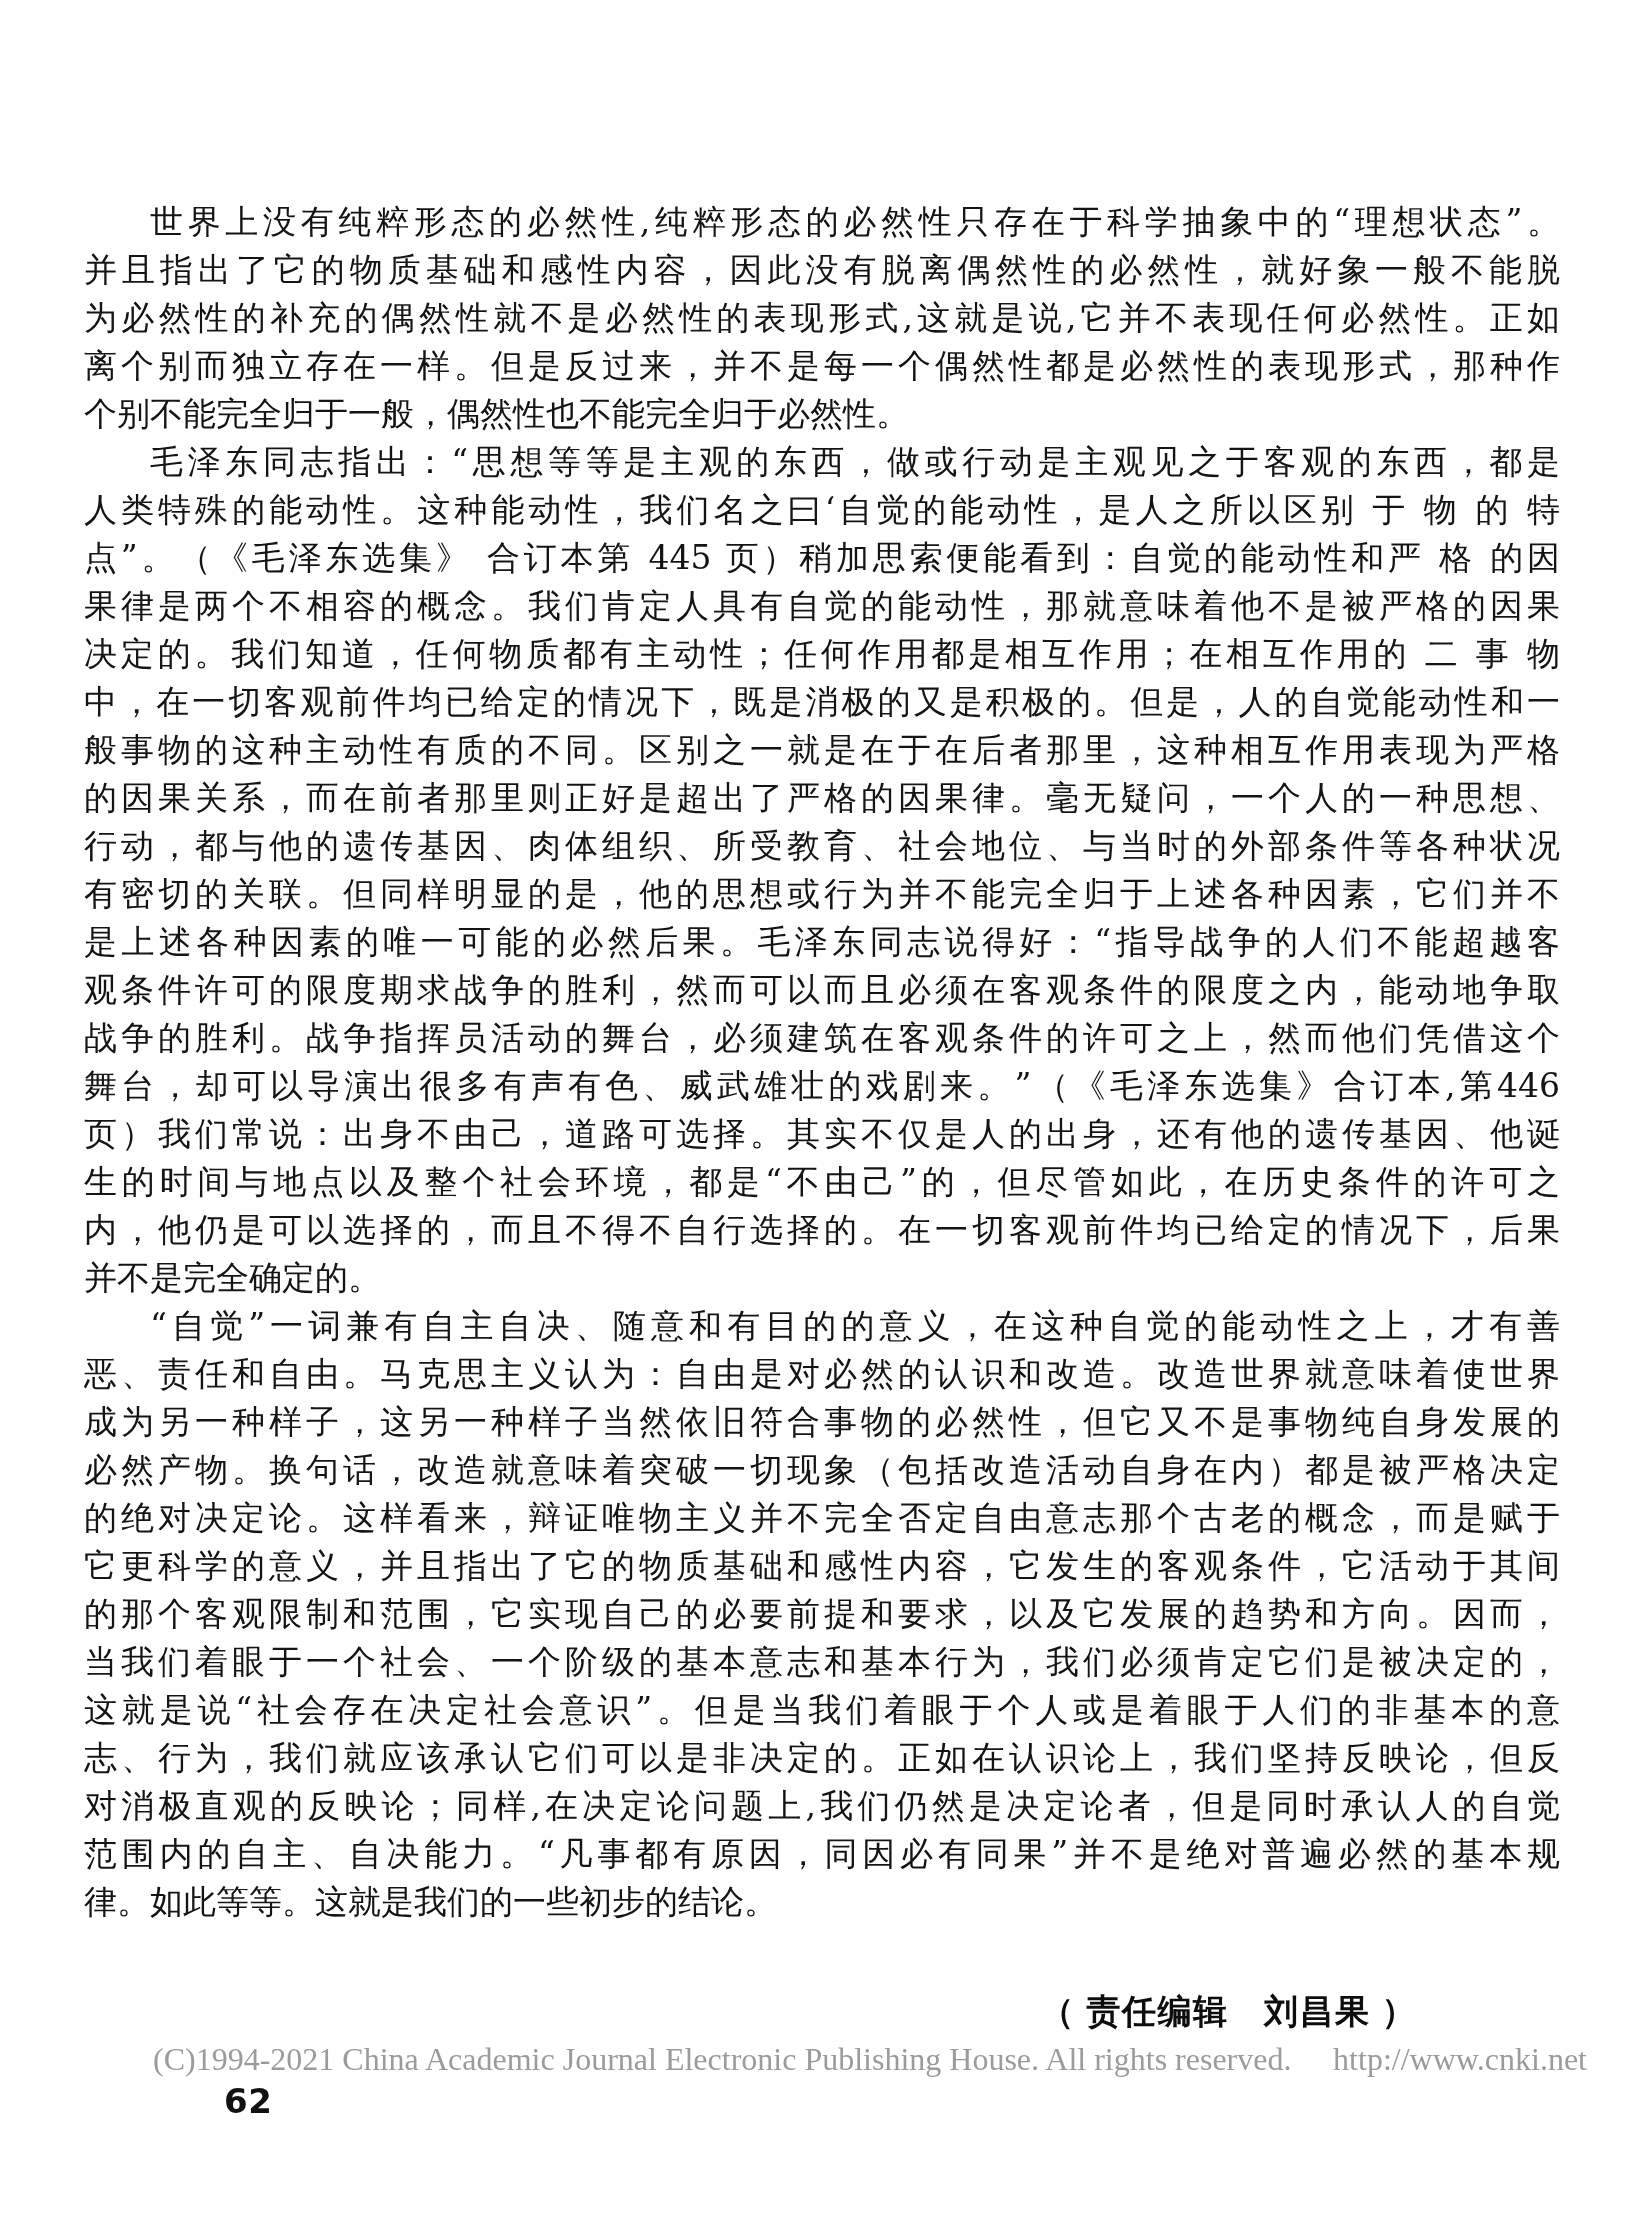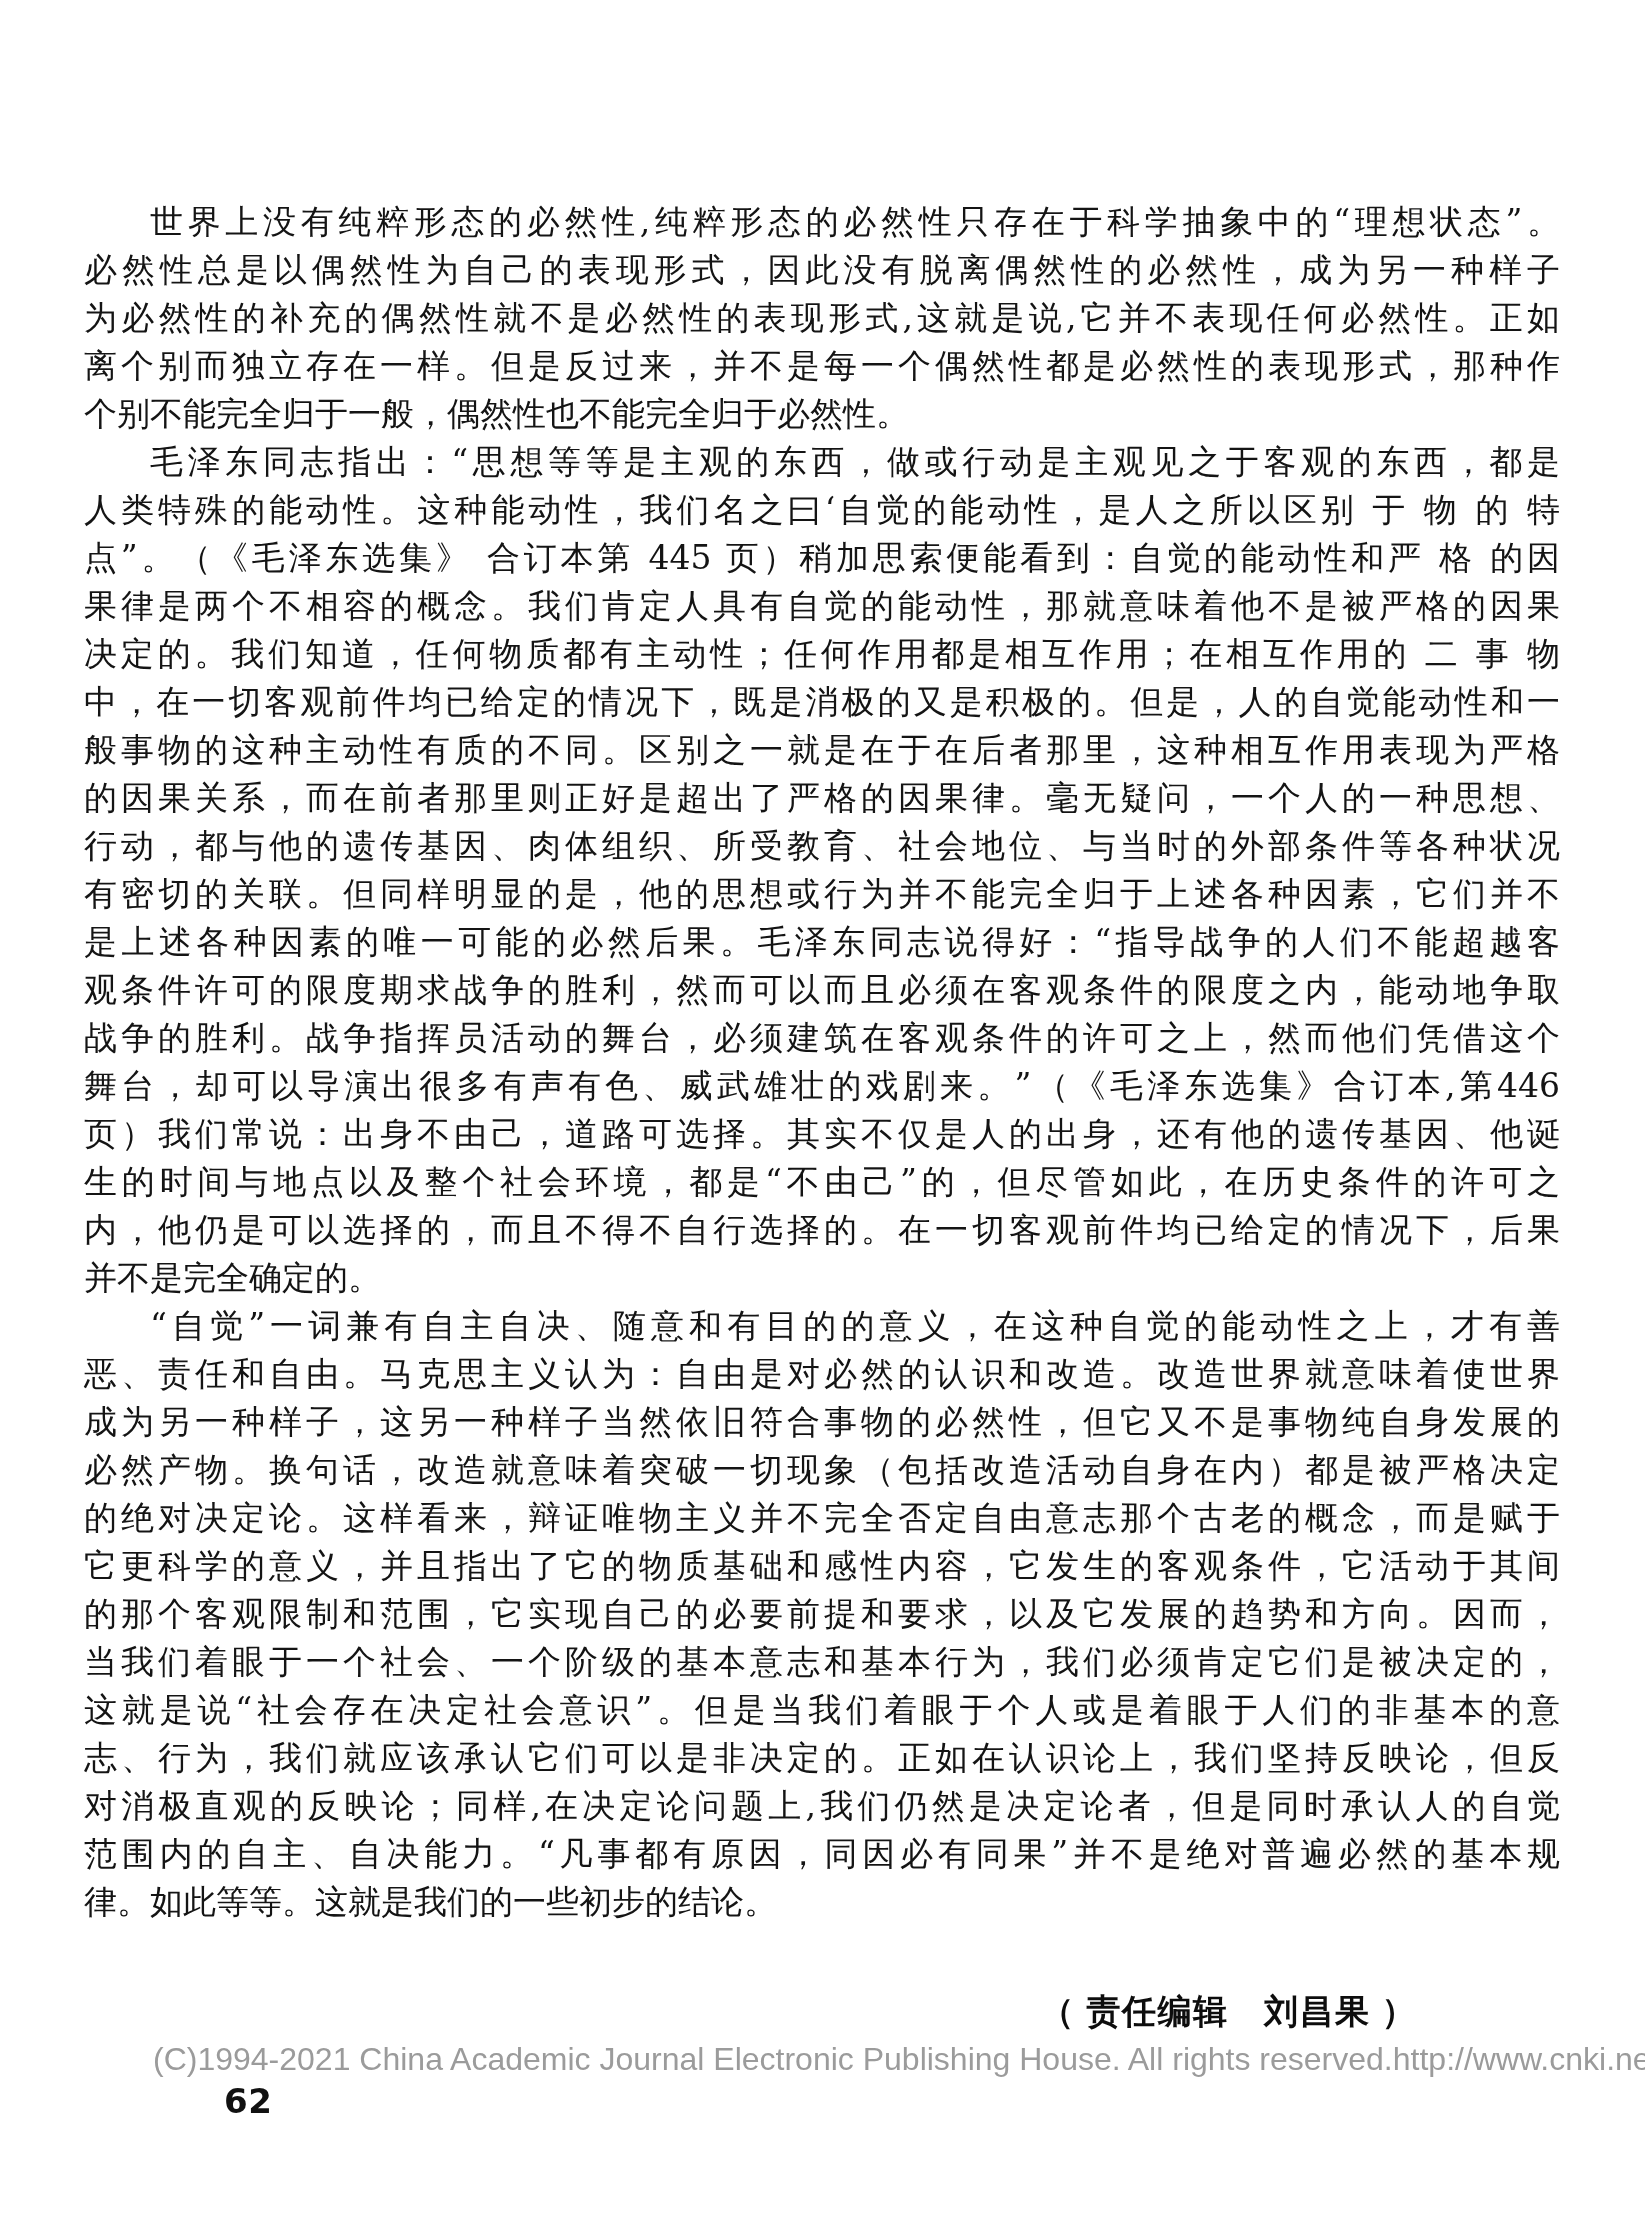--- a/index.html
+++ b/index.html
@@ -51,21 +51,21 @@
     font-family: Liberation Sans, sans-serif;
   }
   #copyright-bar {
     position: absolute;
     left: 153px;
     right: 58px;
     top: 2041px;
     display: flex;
     justify-content: space-between;
     align-items: flex-end;
-    font-family: Liberation Sans, sans-serif;
+    font-family: Liberation Serif, serif;
     font-size: 32px;
     color: #9b9b9b;
     white-space: nowrap;
   }
   #page-number {
     position: absolute;
     left: 224px;
     top: 2081px;
     font-size: 34px;
     font-weight: bold;
@@ -75,21 +75,21 @@
   }
 </style>
 </head>
 <body>
 
 <div id="page" style="background: rgb(255, 255, 255);">
 
   <div id="article-body" style="color: rgb(20, 20, 20);">
 
   <div class="line first">世界上没有纯粹形态的必然性,纯粹形态的必然性只存在于科学抽象中的“理想状态”。</div>
-      <div class="line">必然性总是以偶然性为自己的表现形式，因此没有脱离偶然性的必然性，成为另一种样子</div>
+      <div class="line">并且指出了它的物质基础和感性内容，因此没有脱离偶然性的必然性，就好象一般不能脱</div>
       <div class="line">为必然性的补充的偶然性就不是必然性的表现形式,这就是说,它并不表现任何必然性。正如</div>
       <div class="line">离个别而独立存在一样。但是反过来，并不是每一个偶然性都是必然性的表现形式，那种作</div>
       <div class="line para-end">个别不能完全归于一般，偶然性也不能完全归于必然性。</div>
       <div class="line first">毛泽东同志指出：“思想等等是主观的东西，做或行动是主观见之于客观的东西，都是</div>
       <div class="line">人类特殊的能动性。这种能动性，我们名之曰‘自觉的能动性，是人之所以区别 于 物 的 特</div>
       <div class="line">点”。（《毛泽东选集》 合订本第 445 页）稍加思索便能看到：自觉的能动性和严 格 的因</div>
       <div class="line">果律是两个不相容的概念。我们肯定人具有自觉的能动性，那就意味着他不是被严格的因果</div>
       <div class="line">决定的。我们知道，任何物质都有主动性；任何作用都是相互作用；在相互作用的 二 事 物</div>
       <div class="line">中，在一切客观前件均已给定的情况下，既是消极的又是积极的。但是，人的自觉能动性和一</div>
       <div class="line">般事物的这种主动性有质的不同。区别之一就是在于在后者那里，这种相互作用表现为严格</div>

